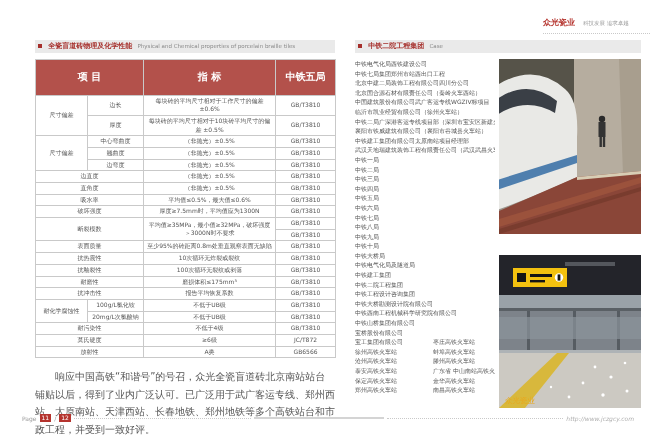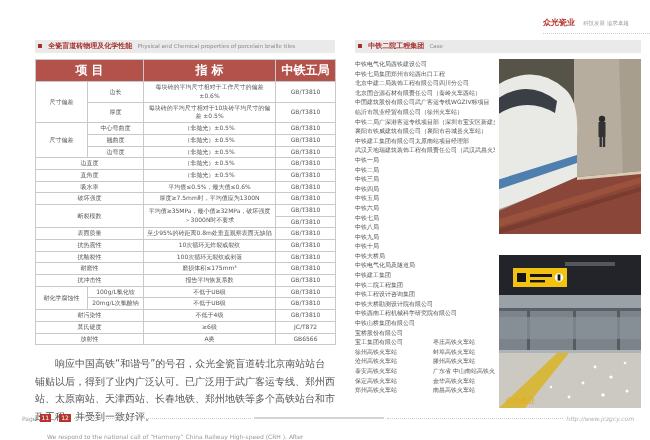--- a/index.html
+++ b/index.html
@@ -17,21 +17,21 @@
   .title-cn { color:#a6302c; font-weight:bold; }
   .title-en { color:#8a8a8a; font-size:5.5px; margin-left:3px; }
 
   .left-col  { position:absolute; left:35px;  top:40px; width:300px; }
   .right-col { position:absolute; left:355px; top:40px; width:286px; }
 
   table { border-collapse:collapse; width:300px; margin-top:6px; table-layout:fixed; }
   col.c1 { width:52px; } col.c2 { width:56px; } col.c3 { width:132px; } col.c4 { width:60px; }
   td,th { border:1px solid #c9c9c9; font-size:6px; line-height:1.45; padding:1px 2px;
           text-align:center; vertical-align:middle; color:#555; }
-  thead th { background:#b3514b; color:#fff; font-size:12px; padding:2px 2px; font-weight:bold; }
+  thead th { background:#b3514b; color:#fff; font-size:10px; padding:10px 2px; font-weight:bold; }
 
   .para-cn { margin-top:10px; font-size:10px; line-height:1.75; text-indent:2em; color:#555; }
   .para-en { margin-top:7px; font-size:6px; line-height:1.65; text-indent:2em; color:#9a9a9a; }
 
   .right-body { display:flex; margin-top:6px; gap:4px; }
   .case-list { width:140px; font-size:6px; line-height:9.6px; color:#555; list-style:none; }
   .case-list li { white-space:nowrap; overflow:hidden; }
   .stations { width:140px; font-size:6px; line-height:9.6px; color:#555; }
   .stations-row { display:flex; white-space:nowrap; }
   .s-left { width:78px; overflow:hidden; }

